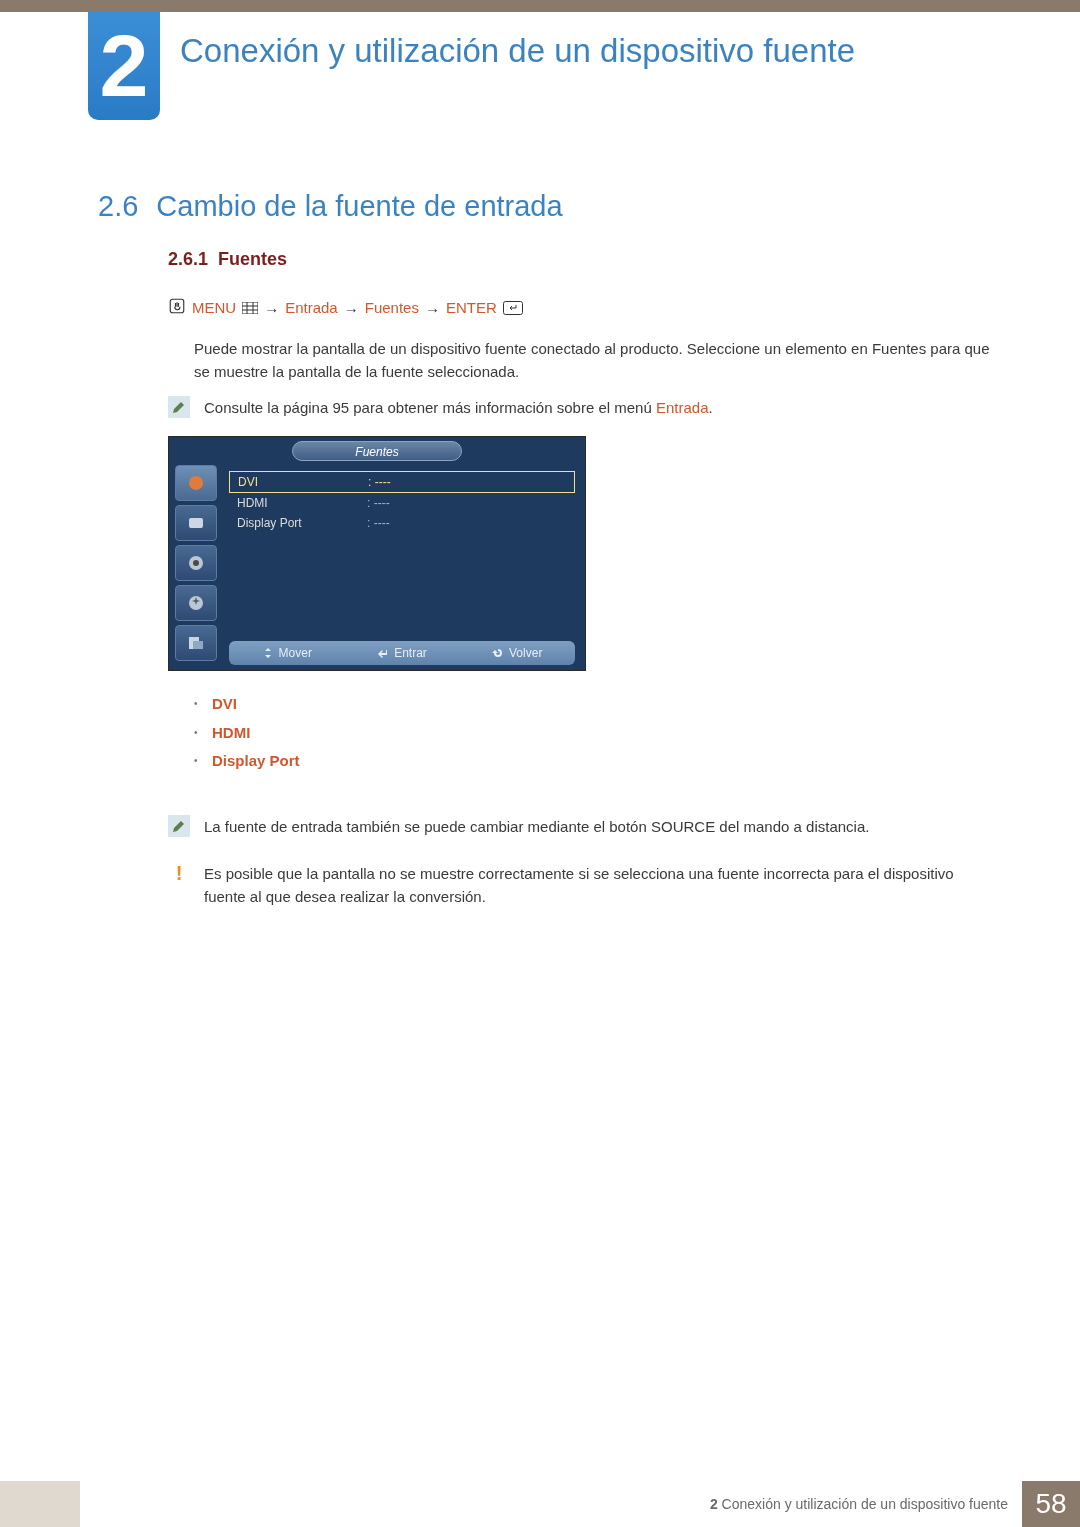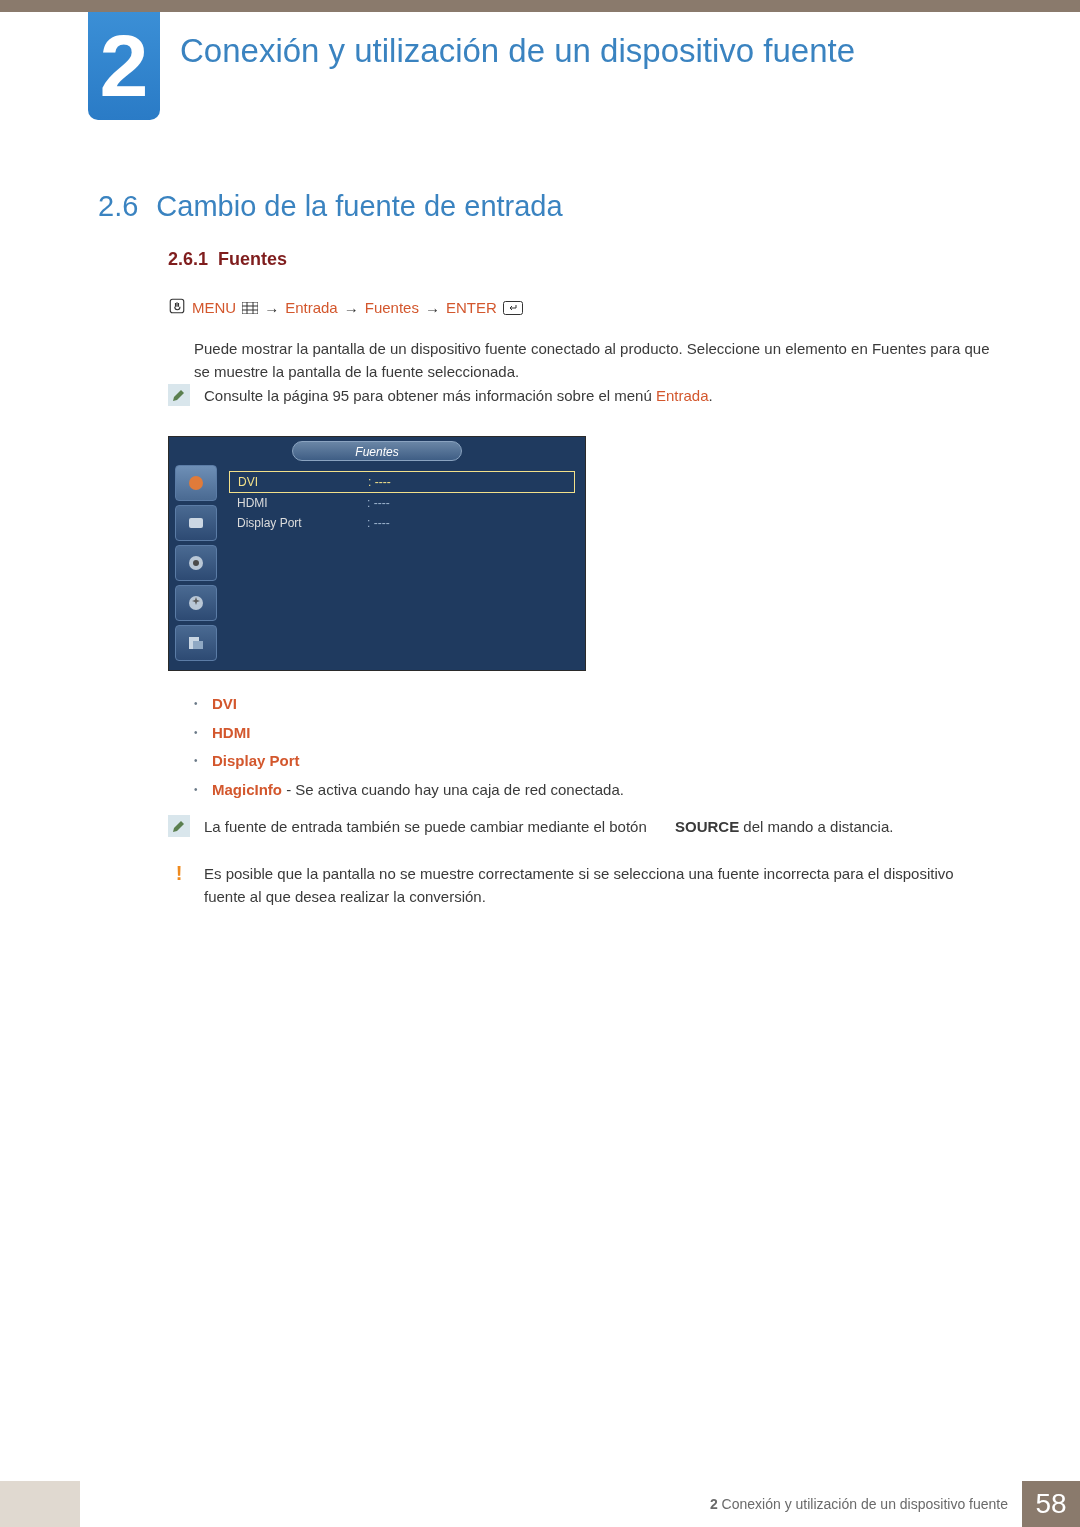--- a/index.html
+++ b/index.html
@@ -102,23 +102,23 @@
     max-width: 810px;
   }
   .note .note-icon {
     width: 22px; height: 22px;
     display: flex; align-items: center; justify-content: center;
     flex-shrink: 0;
   }
   .note .note-icon.pencil { background:#d9e6ec; }
   .note .note-icon.warn { color:#ef8a1e; font-weight:bold; font-size:20px; background:transparent; }
   .note-text { font-size: 15px; color:#3a3a3a; line-height:1.55; }
-  .note1 { top: 384px; }
+  .note1 { top: 396px; }
   .note .accent { color:#d3572d; }
-  .note .strong { font-weight:bold;margin-left:24px; }
+  .note .strong { font-weight:normal; }
 
   
   .osd {
     position: absolute;
     top: 436px;
     left: 168px;
     width: 418px;
     height: 235px;
     background: #1f3a5f;
     border: 1px solid #2a2a2a;
@@ -330,27 +330,46 @@
     </div>
     <div class="osd-row">
       <span class="rlabel">HDMI</span>
       <span class="rval">: ----</span>
     </div>
     <div class="osd-row">
       <span class="rlabel">Display Port</span>
       <span class="rval">: ----</span>
     </div>
   </div>
+  <div class="osd-footer">
+    <div class="fitem">
+      <svg viewBox="0 0 12 12">
+          <path d="M6 1l3 3H3zM6 11l3-3H3z"></path>
+        </svg>
+      <span>Mover</span>
+    </div>
+    <div class="fitem">
+      <svg viewBox="0 0 12 12">
+          <path d="M9 3v3H4l2-2-1-1-4 4 4 4 1-1-2-2h6V3z"></path>
+        </svg>
+      <span>Entrar</span>
+    </div>
+    <div class="fitem">
+      <svg viewBox="0 0 12 12">
+          <path d="M6 2a4 4 0 1 1-4 4H0l3-3 3 3H4a2 2 0 1 0 2-2z"></path>
+        </svg>
+      <span>Volver</span>
+    </div>
+  </div>
 </div>
 
 <ul class="bullets">
   <li><span class="accent">DVI</span><span></span></li>
   <li><span class="accent">HDMI</span><span></span></li>
   <li><span class="accent">Display Port</span><span></span></li>
-  <li><span class="accent">MagicInfo</span><span> - Se activa cuando hay una caja de red conectada.</span></li>
 </ul>
 
 <div class="note note2">
   <div class="note-icon pencil">
     <svg width="16" height="16" viewBox="0 0 16 16">
         <path d="M2 14l1-4 7-7 3 3-7 7-4 1z" fill="#5b7f4f"></path>
       </svg>
   </div>
   <div class="note-text">
     <span>La fuente de entrada también se puede cambiar mediante el botón </span><span class="strong">SOURCE</span><span> del mando a distancia.</span>

